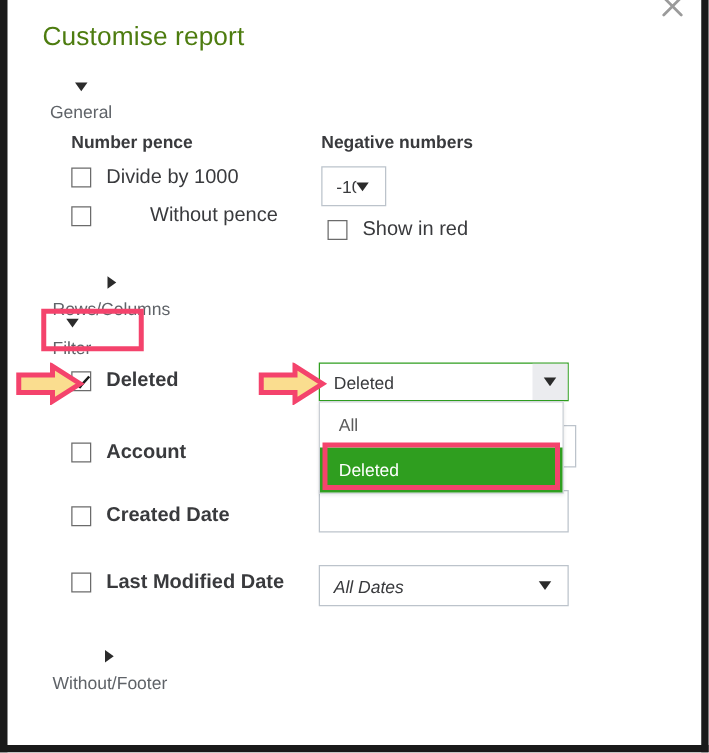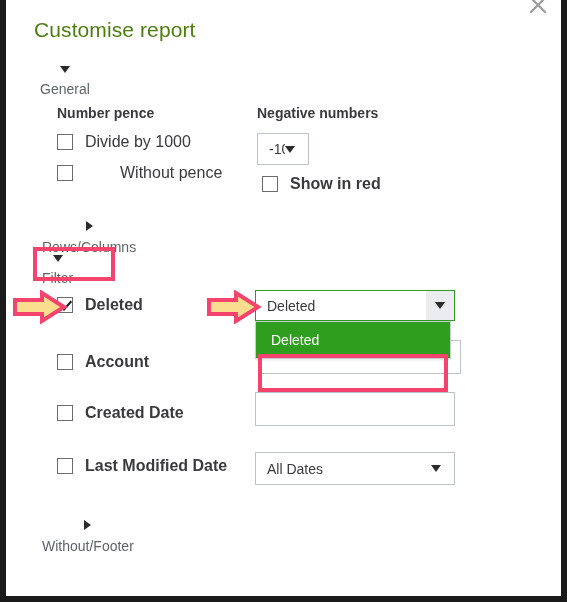--- a/index.html
+++ b/index.html
@@ -240,21 +240,21 @@
   <div class="cb-row" style="left:51px; top:164px;gap:47px;">
     <span class="cb-box"></span>
     <span class="cb-label">Without pence</span>
   </div>
 
   <div class="select" style="left:251px; top:133px; width:52px; height:32px;">
     <span class="sel-text">-100</span>
     <span class="sel-arrow"></span>
   </div>
 
-  <div class="cb-row" style="left:256px; top:175px;font-weight:bold;">
+  <div class="cb-row" style="left:256px; top:175px;">
     <span class="cb-box"></span>
     <span class="cb-label">Show in red</span>
   </div>
 
   <div class="section-head" style="left:36px; top:221px;">
     <span class="caret right"></span>
     <span>Rows/Columns</span>
   </div>
 
   <div class="section-head" style="left:36px; top:255px;">
@@ -286,24 +286,25 @@
   <div class="ghost-select" style="left:249px; top:392px; width:200px; height:34px;"></div>
 
   <div class="select green-focus with-btn" style="left:249px; top:290px; width:200px; height:31px;">
     <span class="sel-text">Deleted</span>
     <span class="sel-arrow-btn">
         <i></i>
       </span>
   </div>
 
   <div class="dropdown-list" style="left:249px; top:321px; width:196px;">
+    <div class="dd-option">All</div>
     <div class="dd-option selected">Deleted</div>
   </div>
 
-  <div class="select" style="left:249px; top:452px; width:200px; height:33px;">
+  <div class="select" style="left:249px; top:452px; width:200px; height:33px;font-style:italic;">
     <span class="sel-text">All Dates</span>
     <span class="sel-arrow"></span>
   </div>
 
   <div class="section-head" style="left:36px; top:520px;">
     <span class="caret right"></span>
     <span>Without/Footer</span>
   </div>
 
   <div class="anno-box" style="left:27px; top:247px; width:82px; height:34px;"></div>

